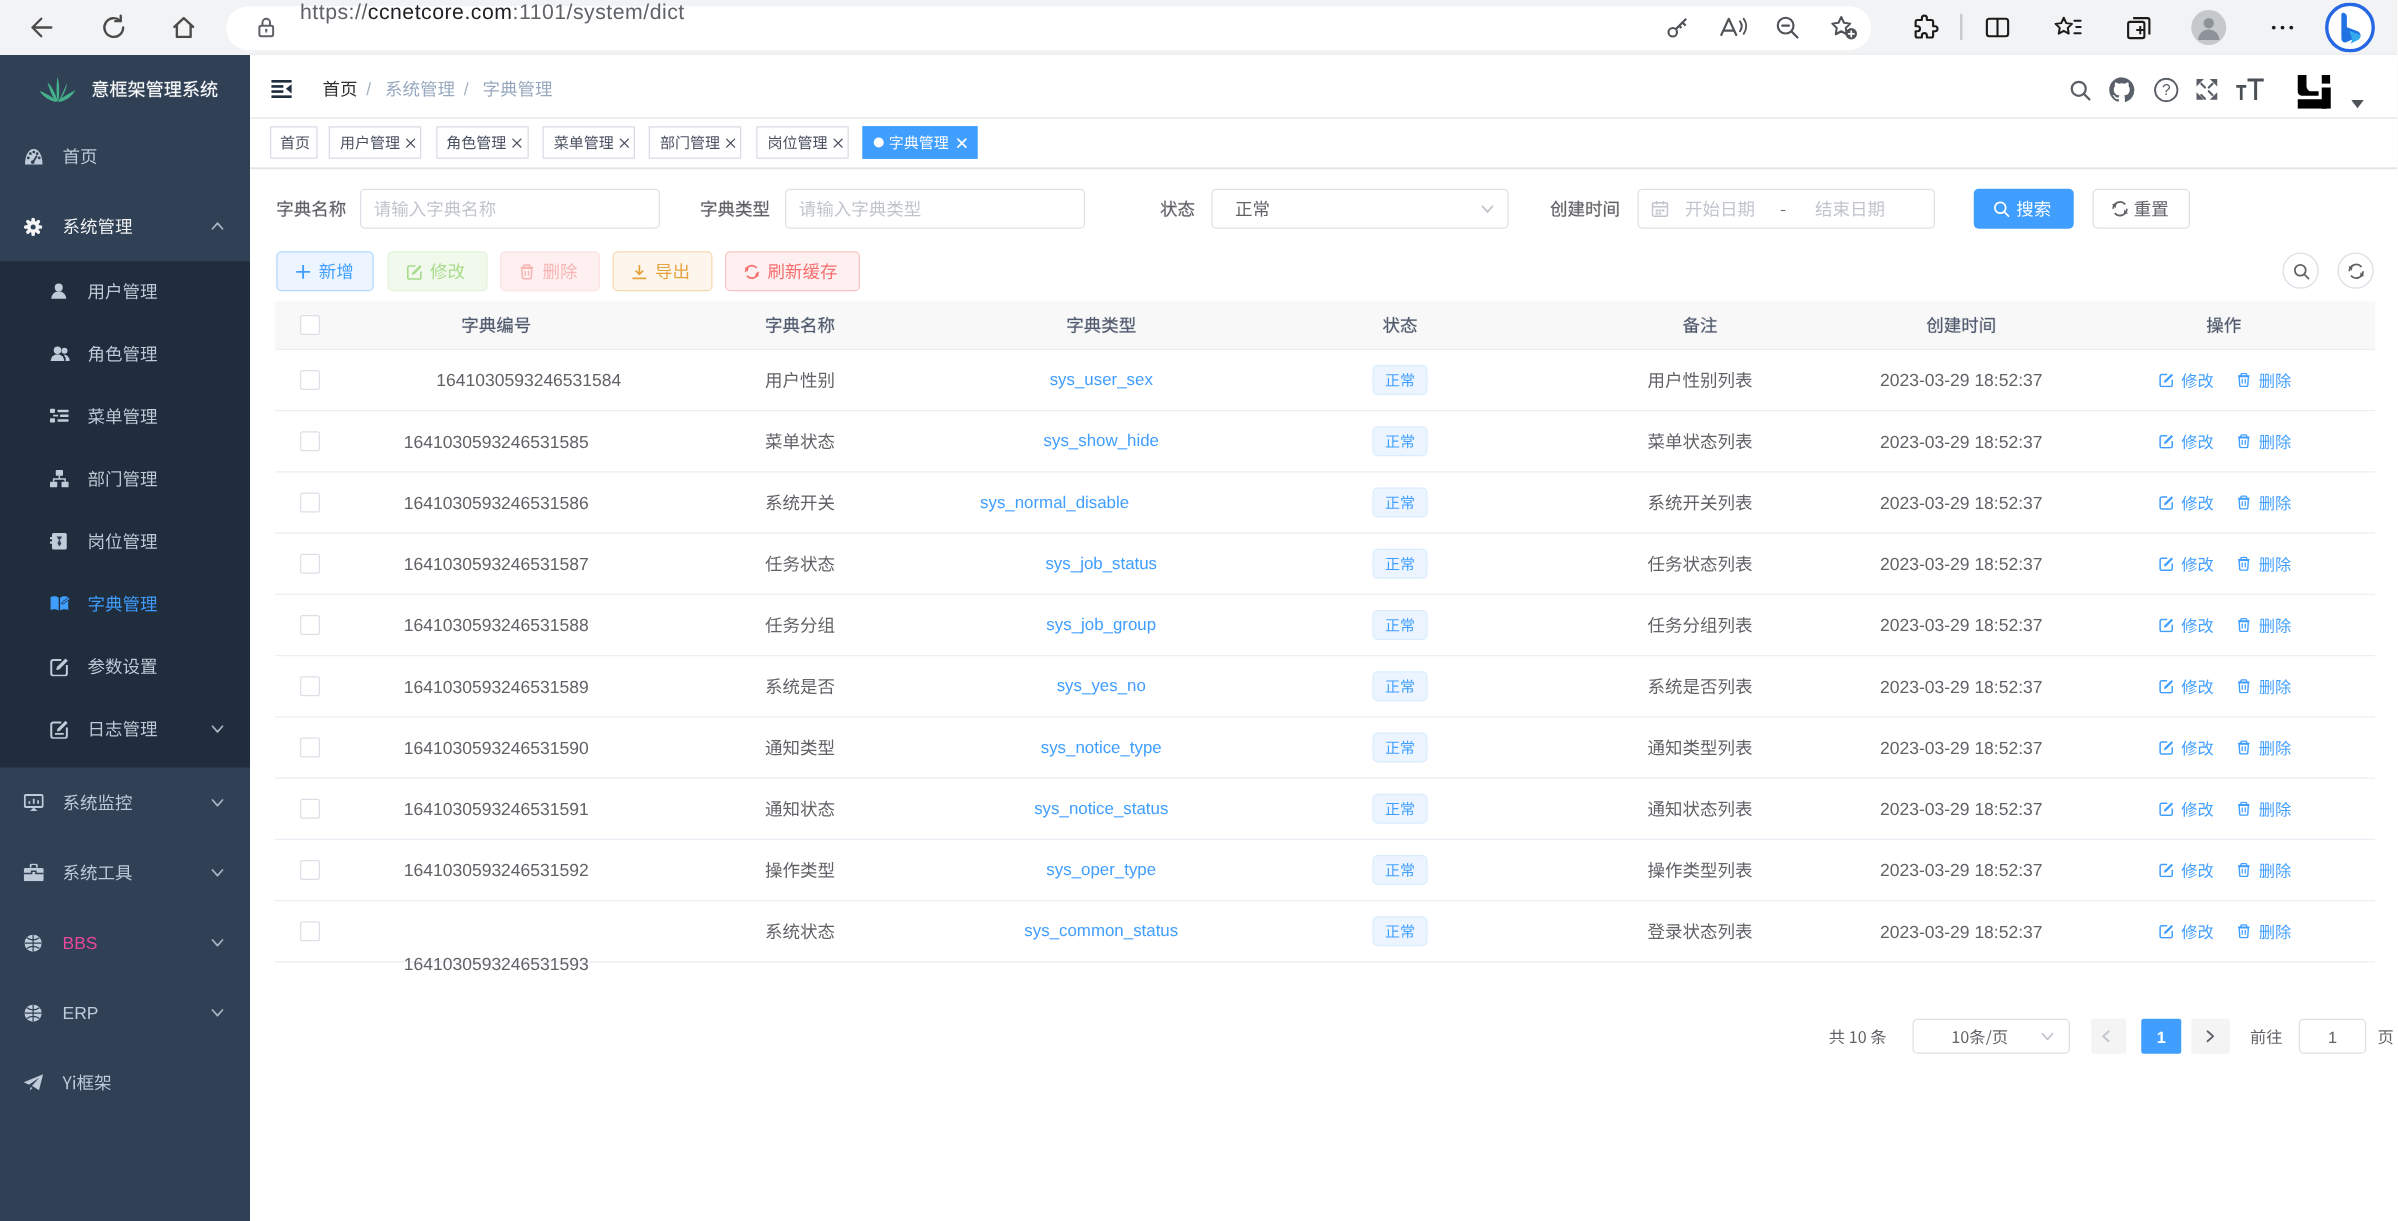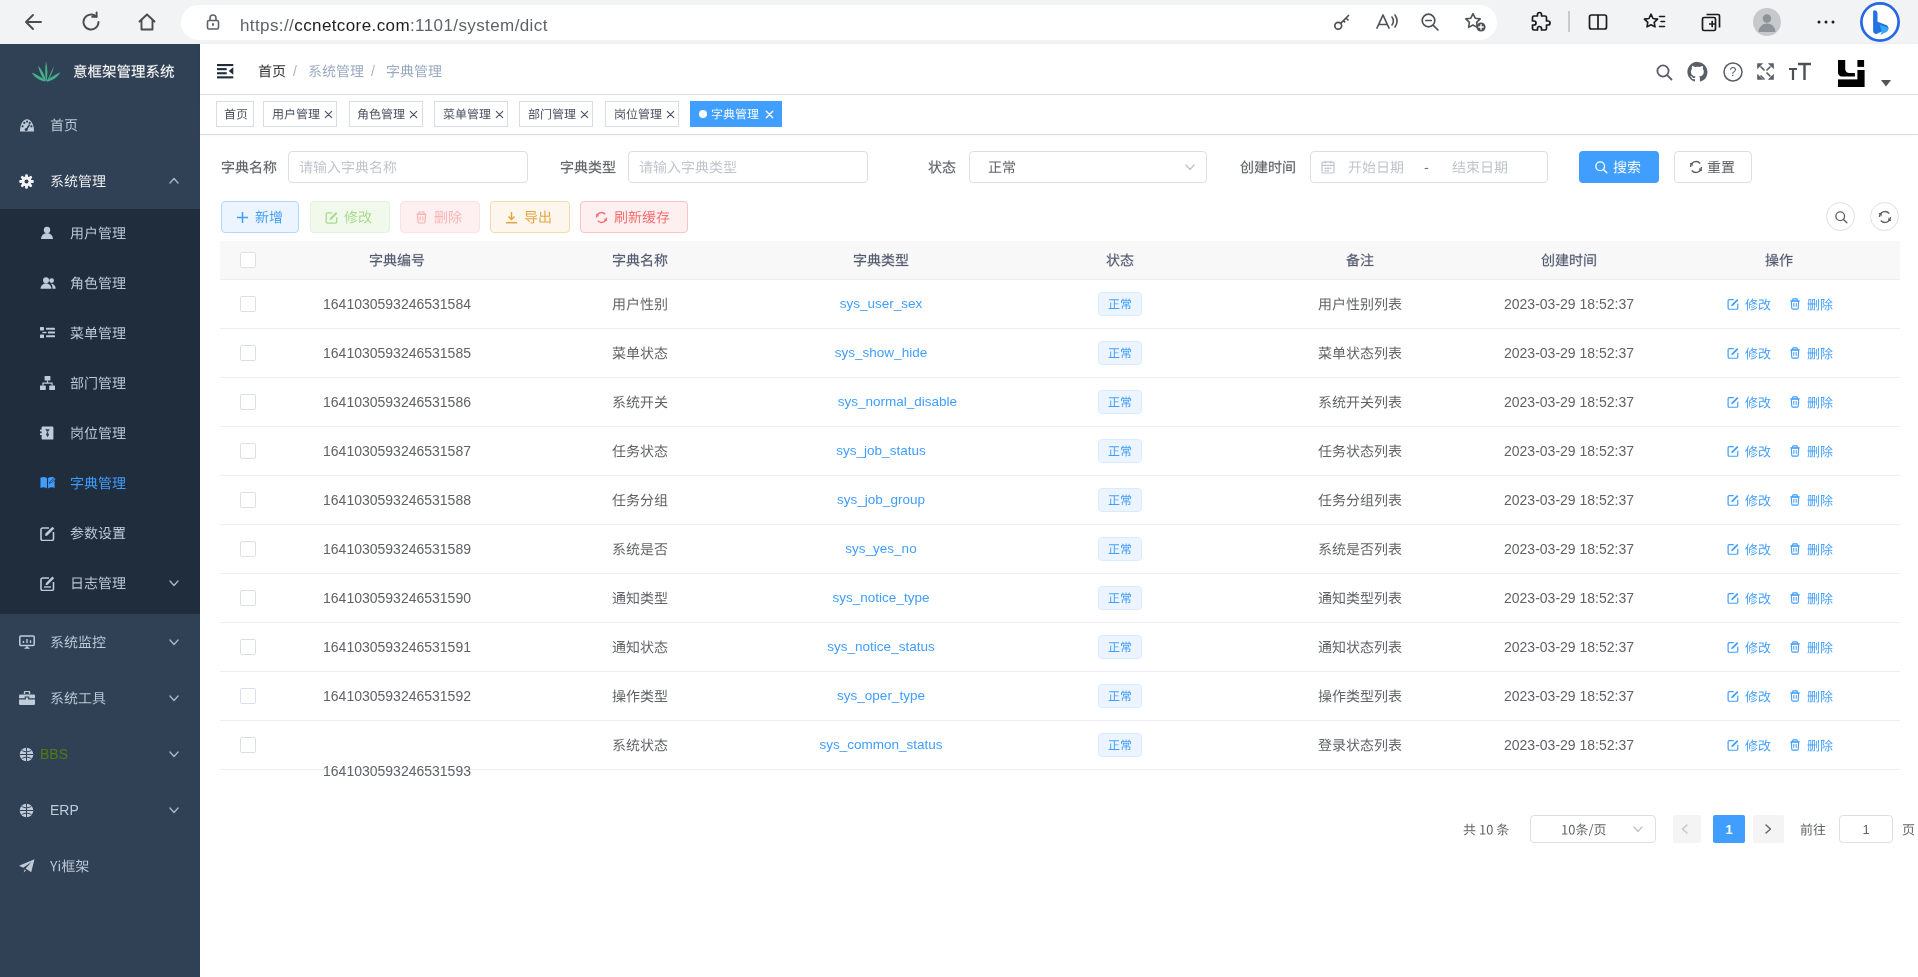--- a/index.html
+++ b/index.html
@@ -119,21 +119,21 @@
   </div>
 <div class="ab" style="left:181.0px;top:5.0px;width:1316.0px;height:35.0px;background:#fff;border-radius:17.5px"></div>
 <div class="ab" style="left:202.0px;top:11.0px;">
     <svg width="22" height="22" viewBox="0 0 22 22" fill="none" style="display:block;">
       <rect x="5.5" y="9.5" width="11" height="8.5" rx="1.4" stroke="#5f6368" stroke-width="1.6"></rect>
       <path d="M8 9.5V7a3 3 0 0 1 6 0v2.5" stroke="#5f6368" stroke-width="1.6"></path>
       <circle cx="11" cy="13" r="1" fill="#5f6368"></circle>
       <path d="M11 13v2" stroke="#5f6368" stroke-width="1.4"></path>
     </svg>
   </div>
-<div class="ab" style="left:240px;top:16px;font-size:17px;color:#5f6368;letter-spacing:.4px">https://<span style="color:#202124">ccnetcore.com</span>:1101/system/dict</div>
+<div class="ab" style="left:240px;top:0;font-size:17px;color:#5f6368;letter-spacing:.4px">https://<span style="color:#202124">ccnetcore.com</span>:1101/system/dict</div>
 <div class="ab" style="left:1330.0px;top:10.0px;">
     <svg width="24" height="24" viewBox="0 0 24 24" fill="none" style="display:block;">
       <g stroke="#4f5357" stroke-width="1.7">
         <circle cx="8.2" cy="15.8" r="3.4"></circle>
         <path d="M10.7 13.3 19 5M16 8l2.5 2.5M13.4 10.6l1.8 1.8"></path>
       </g>
     </svg>
   </div>
 <div class="ab" style="left:1373.0px;top:10.0px;">
     <svg width="26" height="24" viewBox="0 0 26 24" fill="none" style="display:block;">
@@ -437,21 +437,21 @@
     <svg width="12" height="12" viewBox="0 0 12 12" fill="none" style="display:block;">
       <path d="M2 4l4 4.5L10 4" stroke="#aab3c0" stroke-width="1.4" fill="none" stroke-linecap="round" stroke-linejoin="round"></path>
     </svg>
   </div>
 <div class="ab" style="left:19.0px;top:746.5px;">
     <svg width="15" height="15" viewBox="0 0 15 15" fill="none" style="display:block;">
       <circle cx="7.5" cy="7.5" r="6.8" fill="#bfcbd9"></circle>
       <path d="M7.5.7v13.6M.7 7.5h13.6M2.5 3.2c3 2.1 7 2.1 10 0M2.5 11.8c3-2.1 7-2.1 10 0" stroke="#304156" stroke-width="1" fill="none"></path>
     </svg>
   </div>
-<div class="ab" style="left:40px;top:746px;font-size:14px;color:#4d7c0f">BBS</div>
+<div class="ab" style="left:50px;top:746px;font-size:14px;color:#ec4899">BBS</div>
 <div class="ab" style="left:168.0px;top:748.0px;">
     <svg width="12" height="12" viewBox="0 0 12 12" fill="none" style="display:block;">
       <path d="M2 4l4 4.5L10 4" stroke="#aab3c0" stroke-width="1.4" fill="none" stroke-linecap="round" stroke-linejoin="round"></path>
     </svg>
   </div>
 <div class="ab" style="left:19.0px;top:802.5px;">
     <svg width="15" height="15" viewBox="0 0 15 15" fill="none" style="display:block;">
       <circle cx="7.5" cy="7.5" r="6.8" fill="#bfcbd9"></circle>
       <path d="M7.5.7v13.6M.7 7.5h13.6M2.5 3.2c3 2.1 7 2.1 10 0M2.5 11.8c3-2.1 7-2.1 10 0" stroke="#304156" stroke-width="1" fill="none"></path>
     </svg>
@@ -901,21 +901,21 @@
     </svg>
   </div>
 <div class="ab" style="left:1765.0px;top:253.0px;">
     <svg class="zh" width="28.0" height="14" viewBox="0 -880 2000 1000" fill="#515a6e" stroke="#515a6e" stroke-width="14">
       <use href="#z72"></use>
       <use href="#z73" x="1000"></use>
     </svg>
   </div>
 <div class="ab" style="left:220.0px;top:279.5px;width:1680.0px;height:49.0px;border-bottom:1px solid #ebeef5;box-sizing:border-box"></div>
 <div class="ab" style="left:239.5px;top:296.0px;width:16.0px;height:16.0px;border:1px solid #dcdfe6;border-radius:2px;background:#fff;box-sizing:border-box"></div>
-<div class="ab num" style="left:297px;top:296.0px;width:200px;text-align:center">1641030593246531584</div>
+<div class="ab num" style="left:297px;top:296.0px;width:200px;text-align:right">1641030593246531584</div>
 <div class="ab" style="left:612.0px;top:297.0px;">
     <svg class="zh" width="56.0" height="14" viewBox="0 -880 4000 1000" fill="#606266">
       <use href="#z9"></use>
       <use href="#z10" x="1000"></use>
       <use href="#z74" x="2000"></use>
       <use href="#z75" x="3000"></use>
     </svg>
   </div>
 <div class="ab typ" style="left:781px;top:296.0px;width:200px;text-align:center">sys_user_sex</div>
 <div class="ab" style="left:1098.0px;top:292.0px;width:44.0px;height:24.0px;background:#ecf5ff;border:1px solid #d9ecff;border-radius:4px;box-sizing:border-box"></div>
@@ -1020,21 +1020,21 @@
 <div class="ab" style="left:239.5px;top:394.0px;width:16.0px;height:16.0px;border:1px solid #dcdfe6;border-radius:2px;background:#fff;box-sizing:border-box"></div>
 <div class="ab num" style="left:297px;top:394.0px;width:200px;text-align:center">1641030593246531586</div>
 <div class="ab" style="left:612.0px;top:395.0px;">
     <svg class="zh" width="56.0" height="14" viewBox="0 -880 4000 1000" fill="#606266">
       <use href="#z5"></use>
       <use href="#z6" x="1000"></use>
       <use href="#z48" x="2000"></use>
       <use href="#z78" x="3000"></use>
     </svg>
   </div>
-<div class="ab typ" style="left:757px;top:394.0px;width:200px;text-align:right">sys_normal_disable</div>
+<div class="ab typ" style="left:784px;top:394.0px;width:200px;text-align:left">sys_normal_disable</div>
 <div class="ab" style="left:1098.0px;top:390.0px;width:44.0px;height:24.0px;background:#ecf5ff;border:1px solid #d9ecff;border-radius:4px;box-sizing:border-box"></div>
 <div class="ab" style="left:1108.0px;top:396.0px;">
     <svg class="zh" width="24.0" height="12" viewBox="0 -880 2000 1000" fill="#409eff">
       <use href="#z42"></use>
       <use href="#z43" x="1000"></use>
     </svg>
   </div>
 <div class="ab" style="left:1318.0px;top:395.0px;">
     <svg class="zh" width="84.0" height="14" viewBox="0 -880 6000 1000" fill="#606266">
       <use href="#z5"></use>

